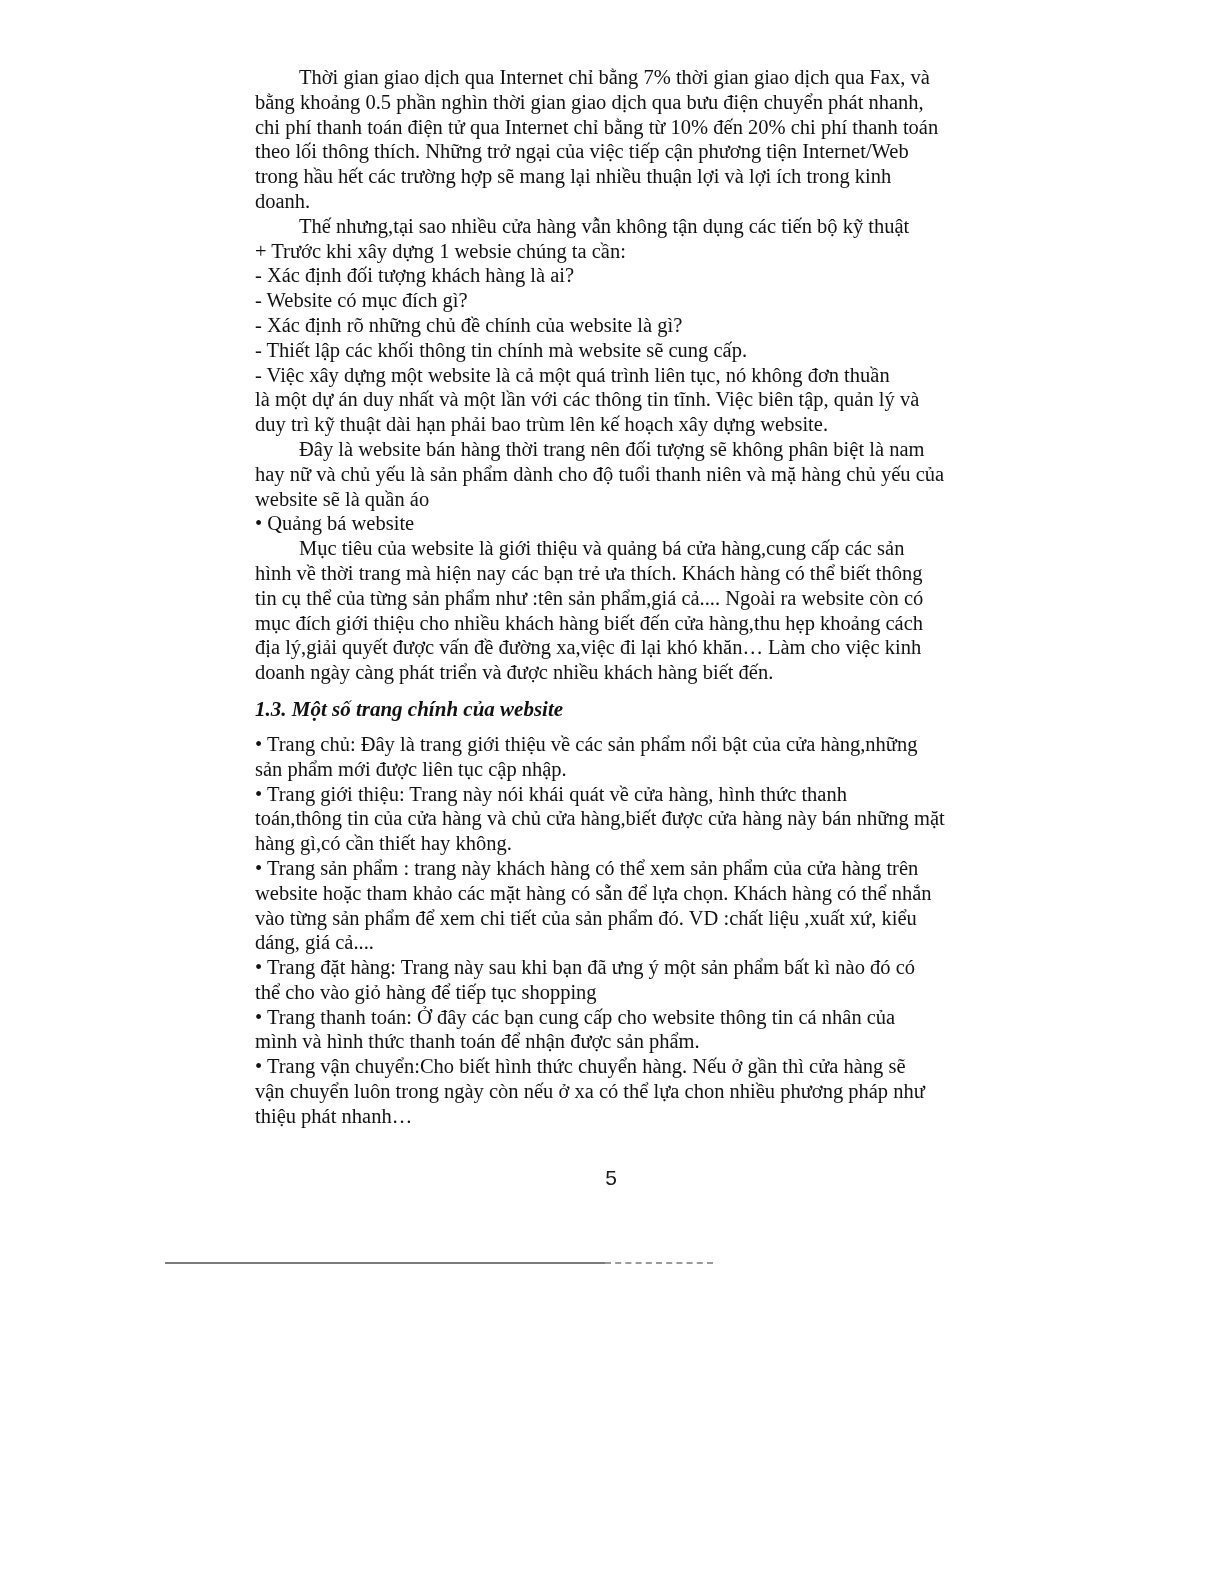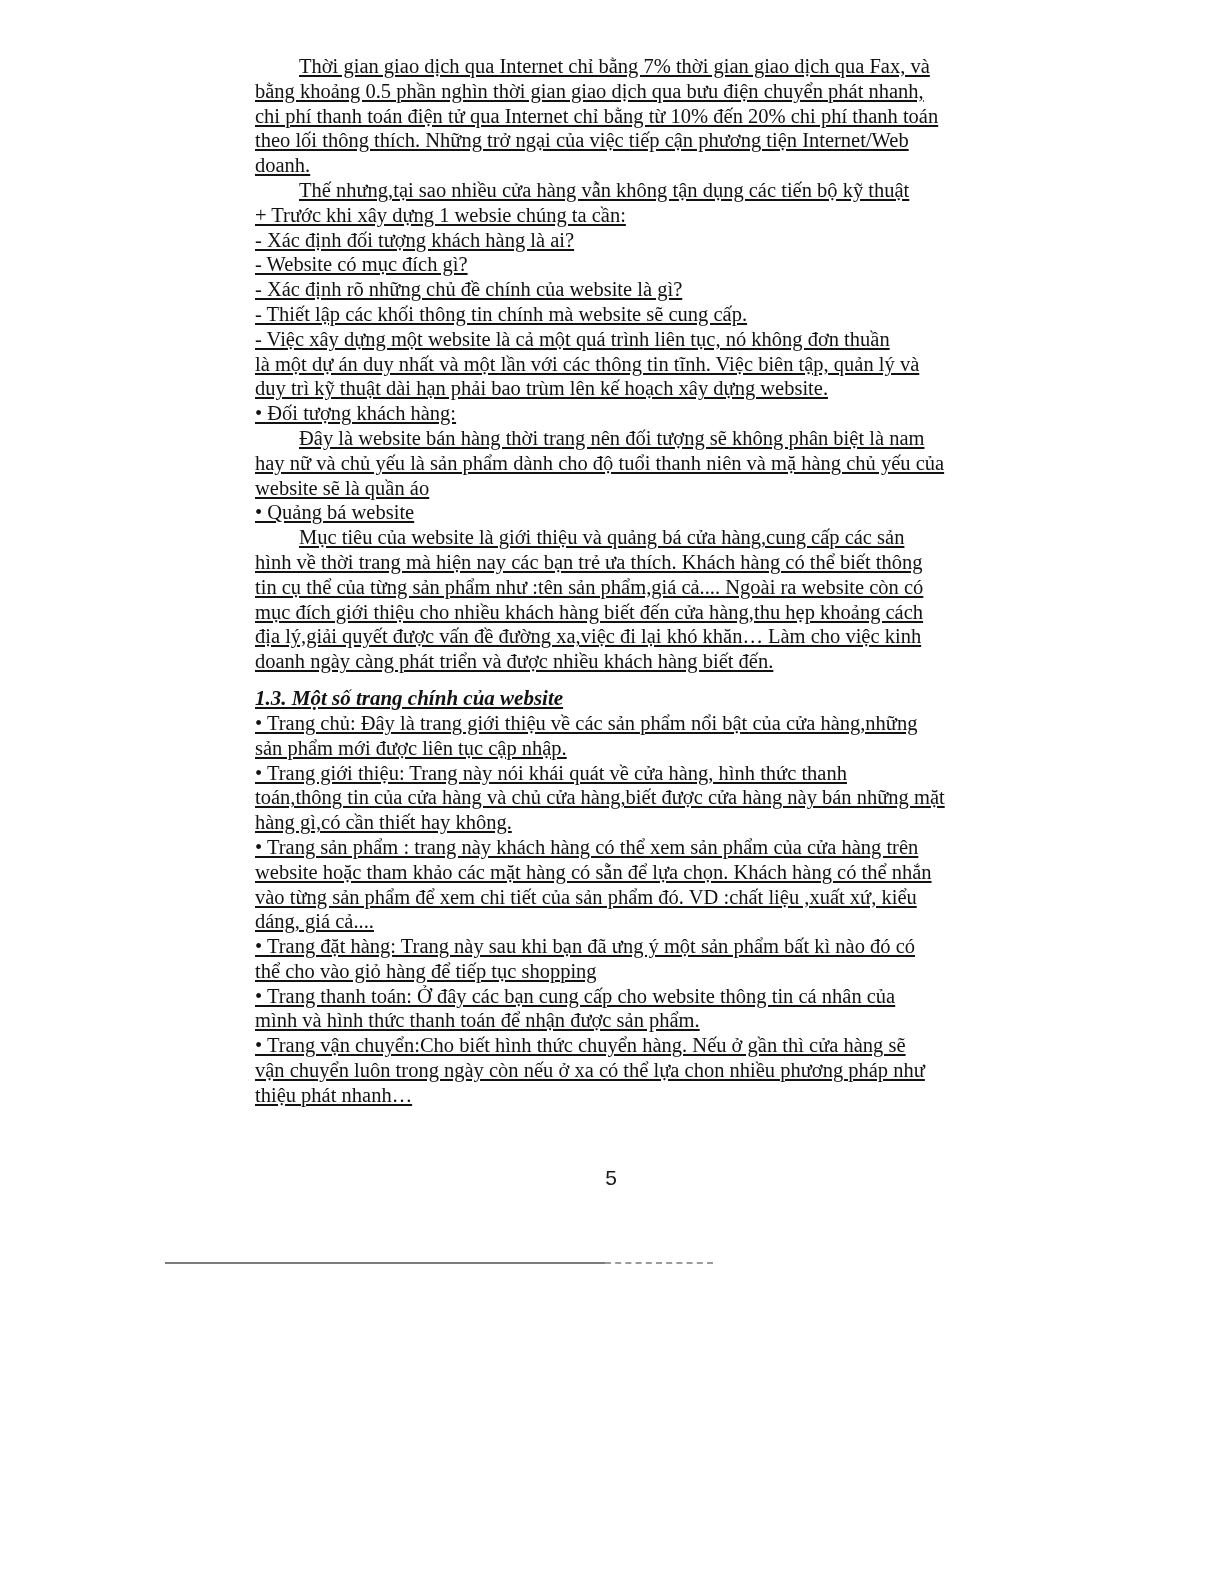--- a/index.html
+++ b/index.html
@@ -8,39 +8,38 @@
     width:1225px;
     height:1585px;
     background:#ffffff;
     overflow:hidden;
     font-family:"Liberation Serif","DejaVu Serif",serif;
     color:#121212;
   }
   .text-column {
     position:absolute;
     left:255px;
-    top:54px;
+    top:65px;
     width:712px;
-    text-decoration:underline;
   }
   .line {
     font-size:20.5px;
     line-height:24.8px;
     height:24.8px;
     white-space:pre;
     color:#121212;
   }
   .line.indent { padding-left:44px; }
   .heading {
     font-size:21px;
     line-height:26px;
     font-weight:bold;
     font-style:italic;
     margin-top:11px;
-    margin-bottom:0;
+    margin-bottom:10px;
     white-space:pre;
   }
   .page-number {
     position:absolute;
     left:255px;
     top:1166px;
     width:712px;
     text-align:center;
     font-family:"Liberation Sans","DejaVu Sans",sans-serif;
     font-size:21px;
@@ -72,31 +71,31 @@
 </style>
 </head>
 <body>
 
 <div class="page">
   <div class="text-column">
       <div class="line indent">Thời gian giao dịch qua Internet chỉ bằng 7% thời gian giao dịch qua Fax, và</div>
       <div class="line">bằng khoảng 0.5 phần nghìn thời gian giao dịch qua bưu điện chuyển phát nhanh,</div>
       <div class="line">chi phí thanh toán điện tử qua Internet chỉ bằng từ 10% đến 20% chi phí thanh toán</div>
       <div class="line">theo lối thông thích. Những trở ngại của việc tiếp cận phương tiện Internet/Web</div>
+      <div class="line">trong hầu hết các trường hợp sẽ mang lại nhiều thuận lợi và lợi ích trong kinh</div>
       <div class="line">doanh.</div>
       <div class="line indent">Thế nhưng,tại sao nhiều cửa hàng vẫn không tận dụng các tiến bộ kỹ thuật</div>
       <div class="line">+ Trước khi xây dựng 1 websie chúng ta cần:</div>
       <div class="line">- Xác định đối tượng khách hàng là ai?</div>
       <div class="line">- Website có mục đích gì?</div>
       <div class="line">- Xác định rõ những chủ đề chính của website là gì?</div>
       <div class="line">- Thiết lập các khối thông tin chính mà website sẽ cung cấp.</div>
       <div class="line">- Việc xây dựng một website là cả một quá trình liên tục, nó không đơn thuần</div>
       <div class="line">là một dự án duy nhất và một lần với các thông tin tĩnh. Việc biên tập, quản lý và</div>
       <div class="line">duy trì kỹ thuật dài hạn phải bao trùm lên kế hoạch xây dựng website.</div>
-      <div class="line">• Đối tượng khách hàng:</div>
       <div class="line indent">Đây là website bán hàng thời trang nên đối tượng sẽ không phân biệt là nam</div>
       <div class="line">hay nữ và chủ yếu là sản phẩm dành cho độ tuổi thanh niên và mặ hàng chủ yếu của</div>
       <div class="line">website sẽ là quần áo</div>
       <div class="line">• Quảng bá website</div>
       <div class="line indent">Mục tiêu của website là giới thiệu và quảng bá cửa hàng,cung cấp các sản</div>
       <div class="line">hình về thời trang mà hiện nay các bạn trẻ ưa thích. Khách hàng có thể biết thông</div>
       <div class="line">tin cụ thể của từng sản phẩm như :tên sản phẩm,giá cả.... Ngoài ra website còn có</div>
       <div class="line">mục đích giới thiệu cho nhiều khách hàng biết đến cửa hàng,thu hẹp khoảng cách</div>
       <div class="line">địa lý,giải quyết được vấn đề đường xa,việc đi lại khó khăn… Làm cho việc kinh</div>
       <div class="line">doanh ngày càng phát triển và được nhiều khách hàng biết đến.</div>

